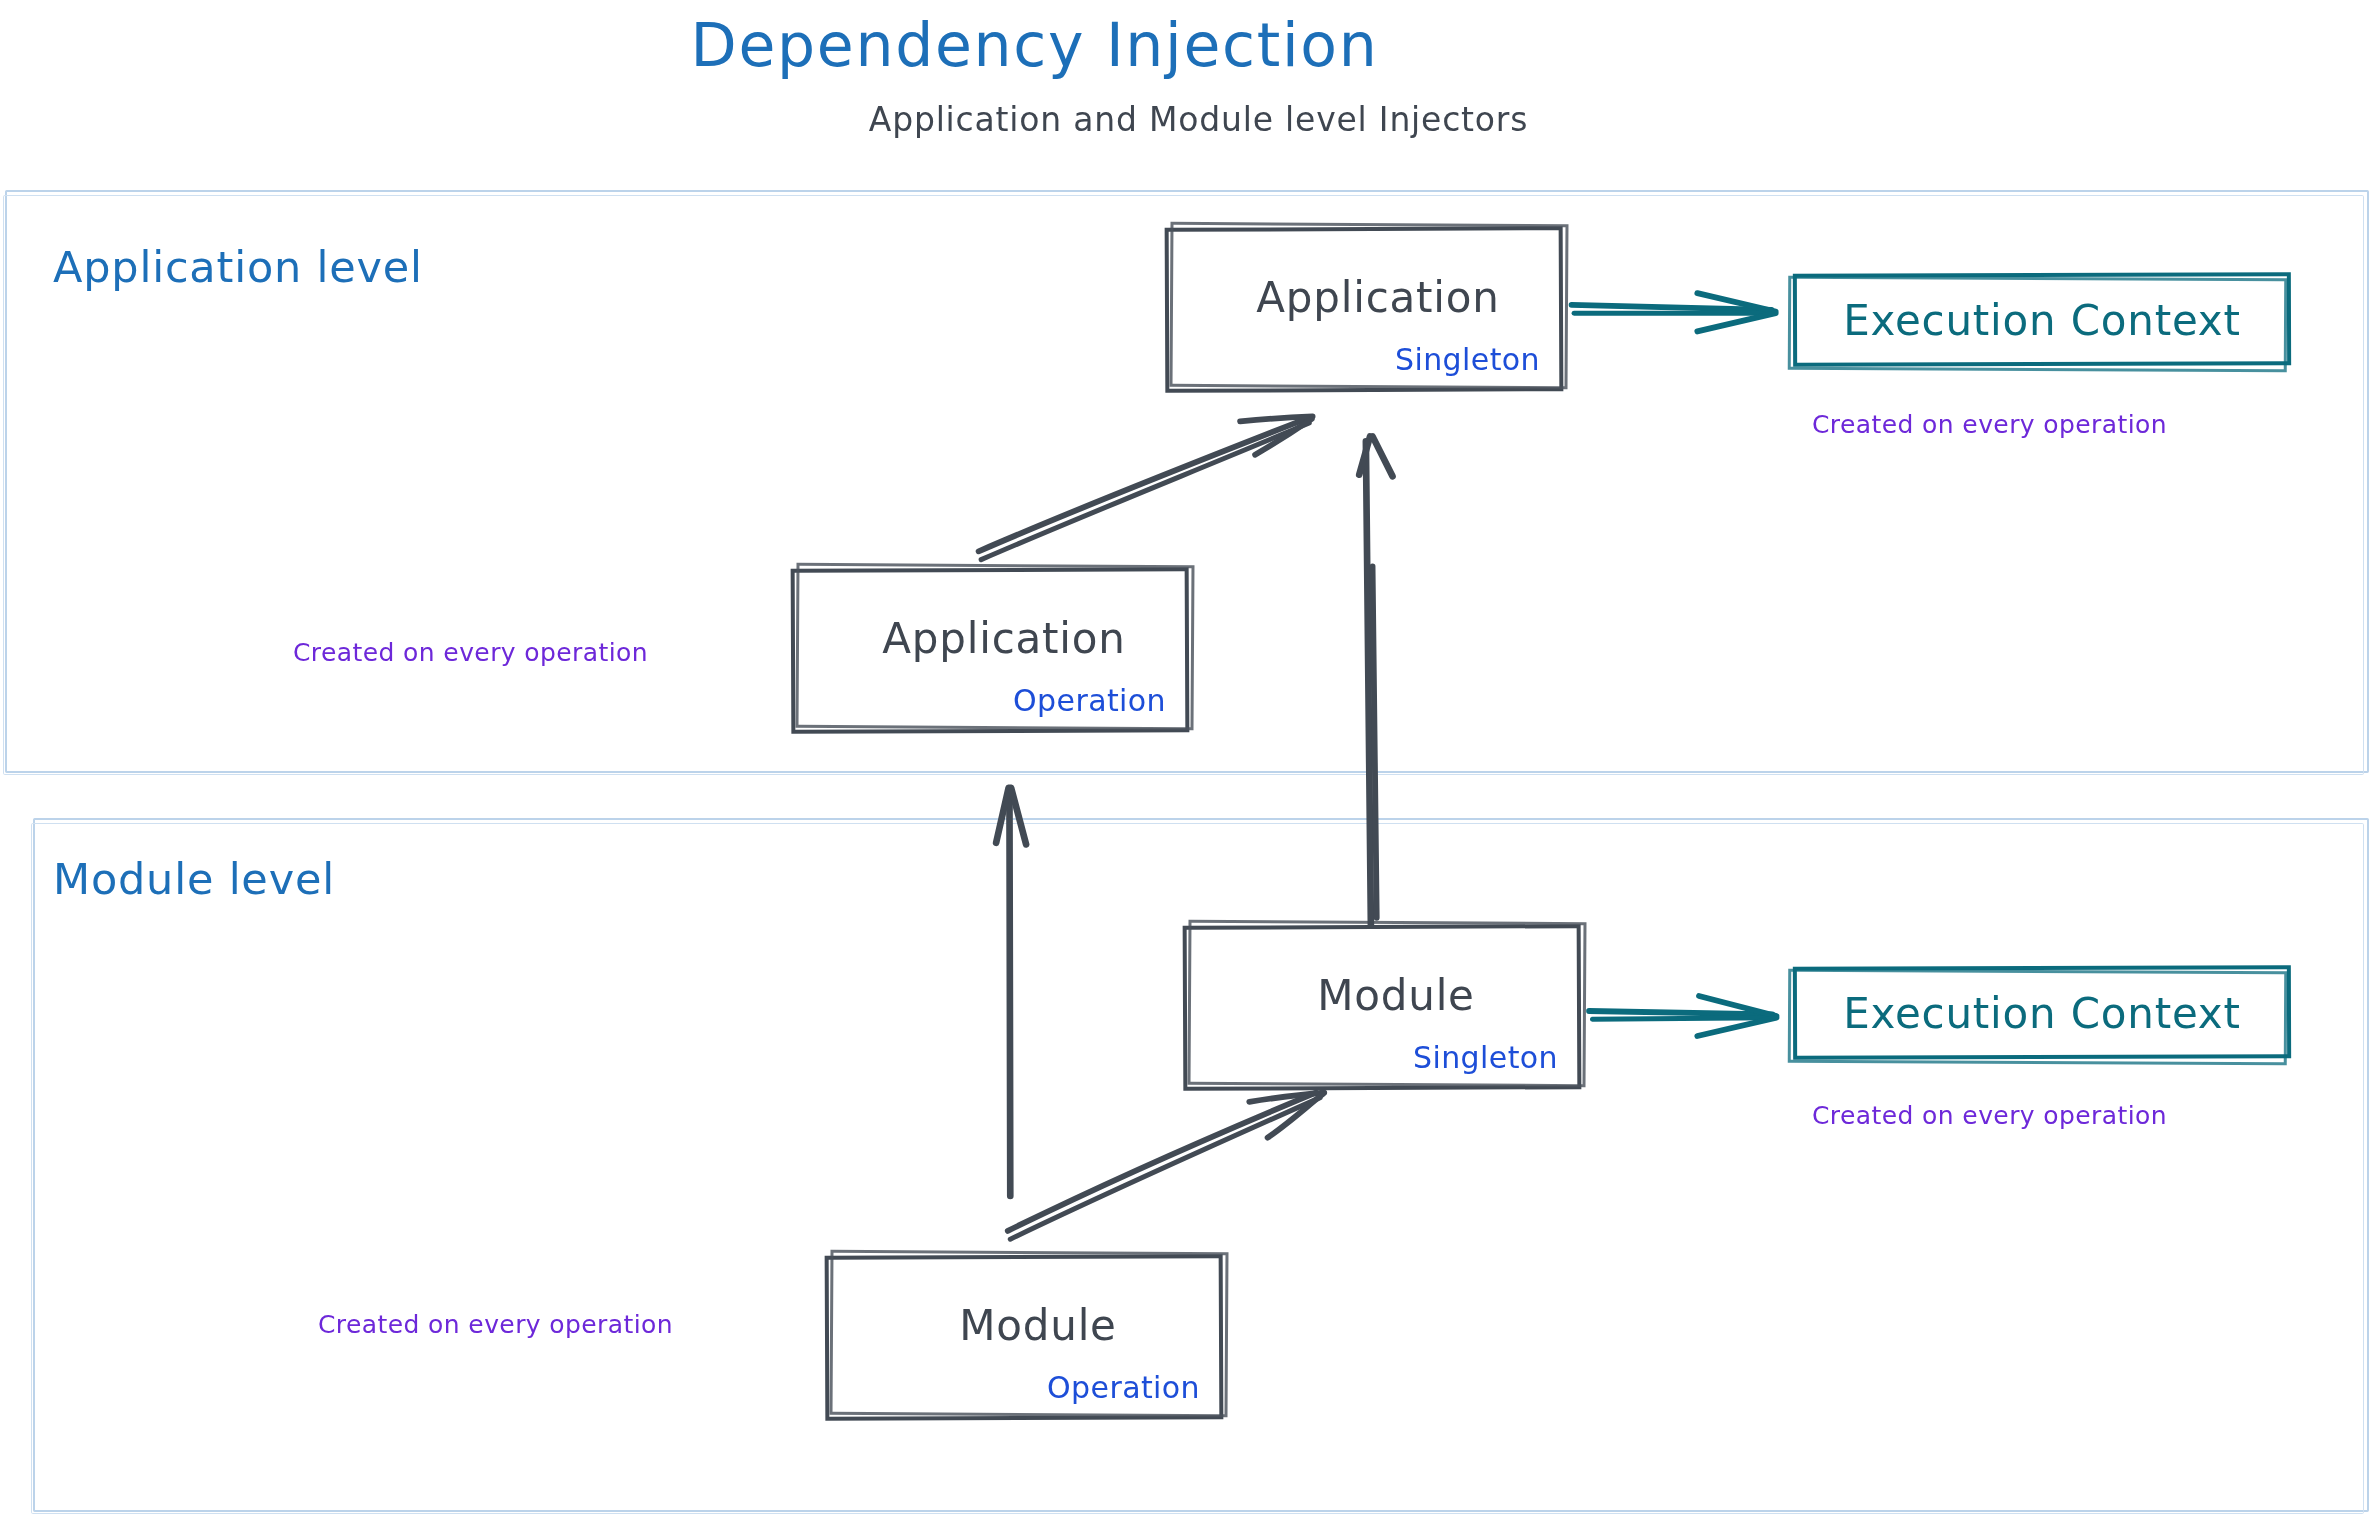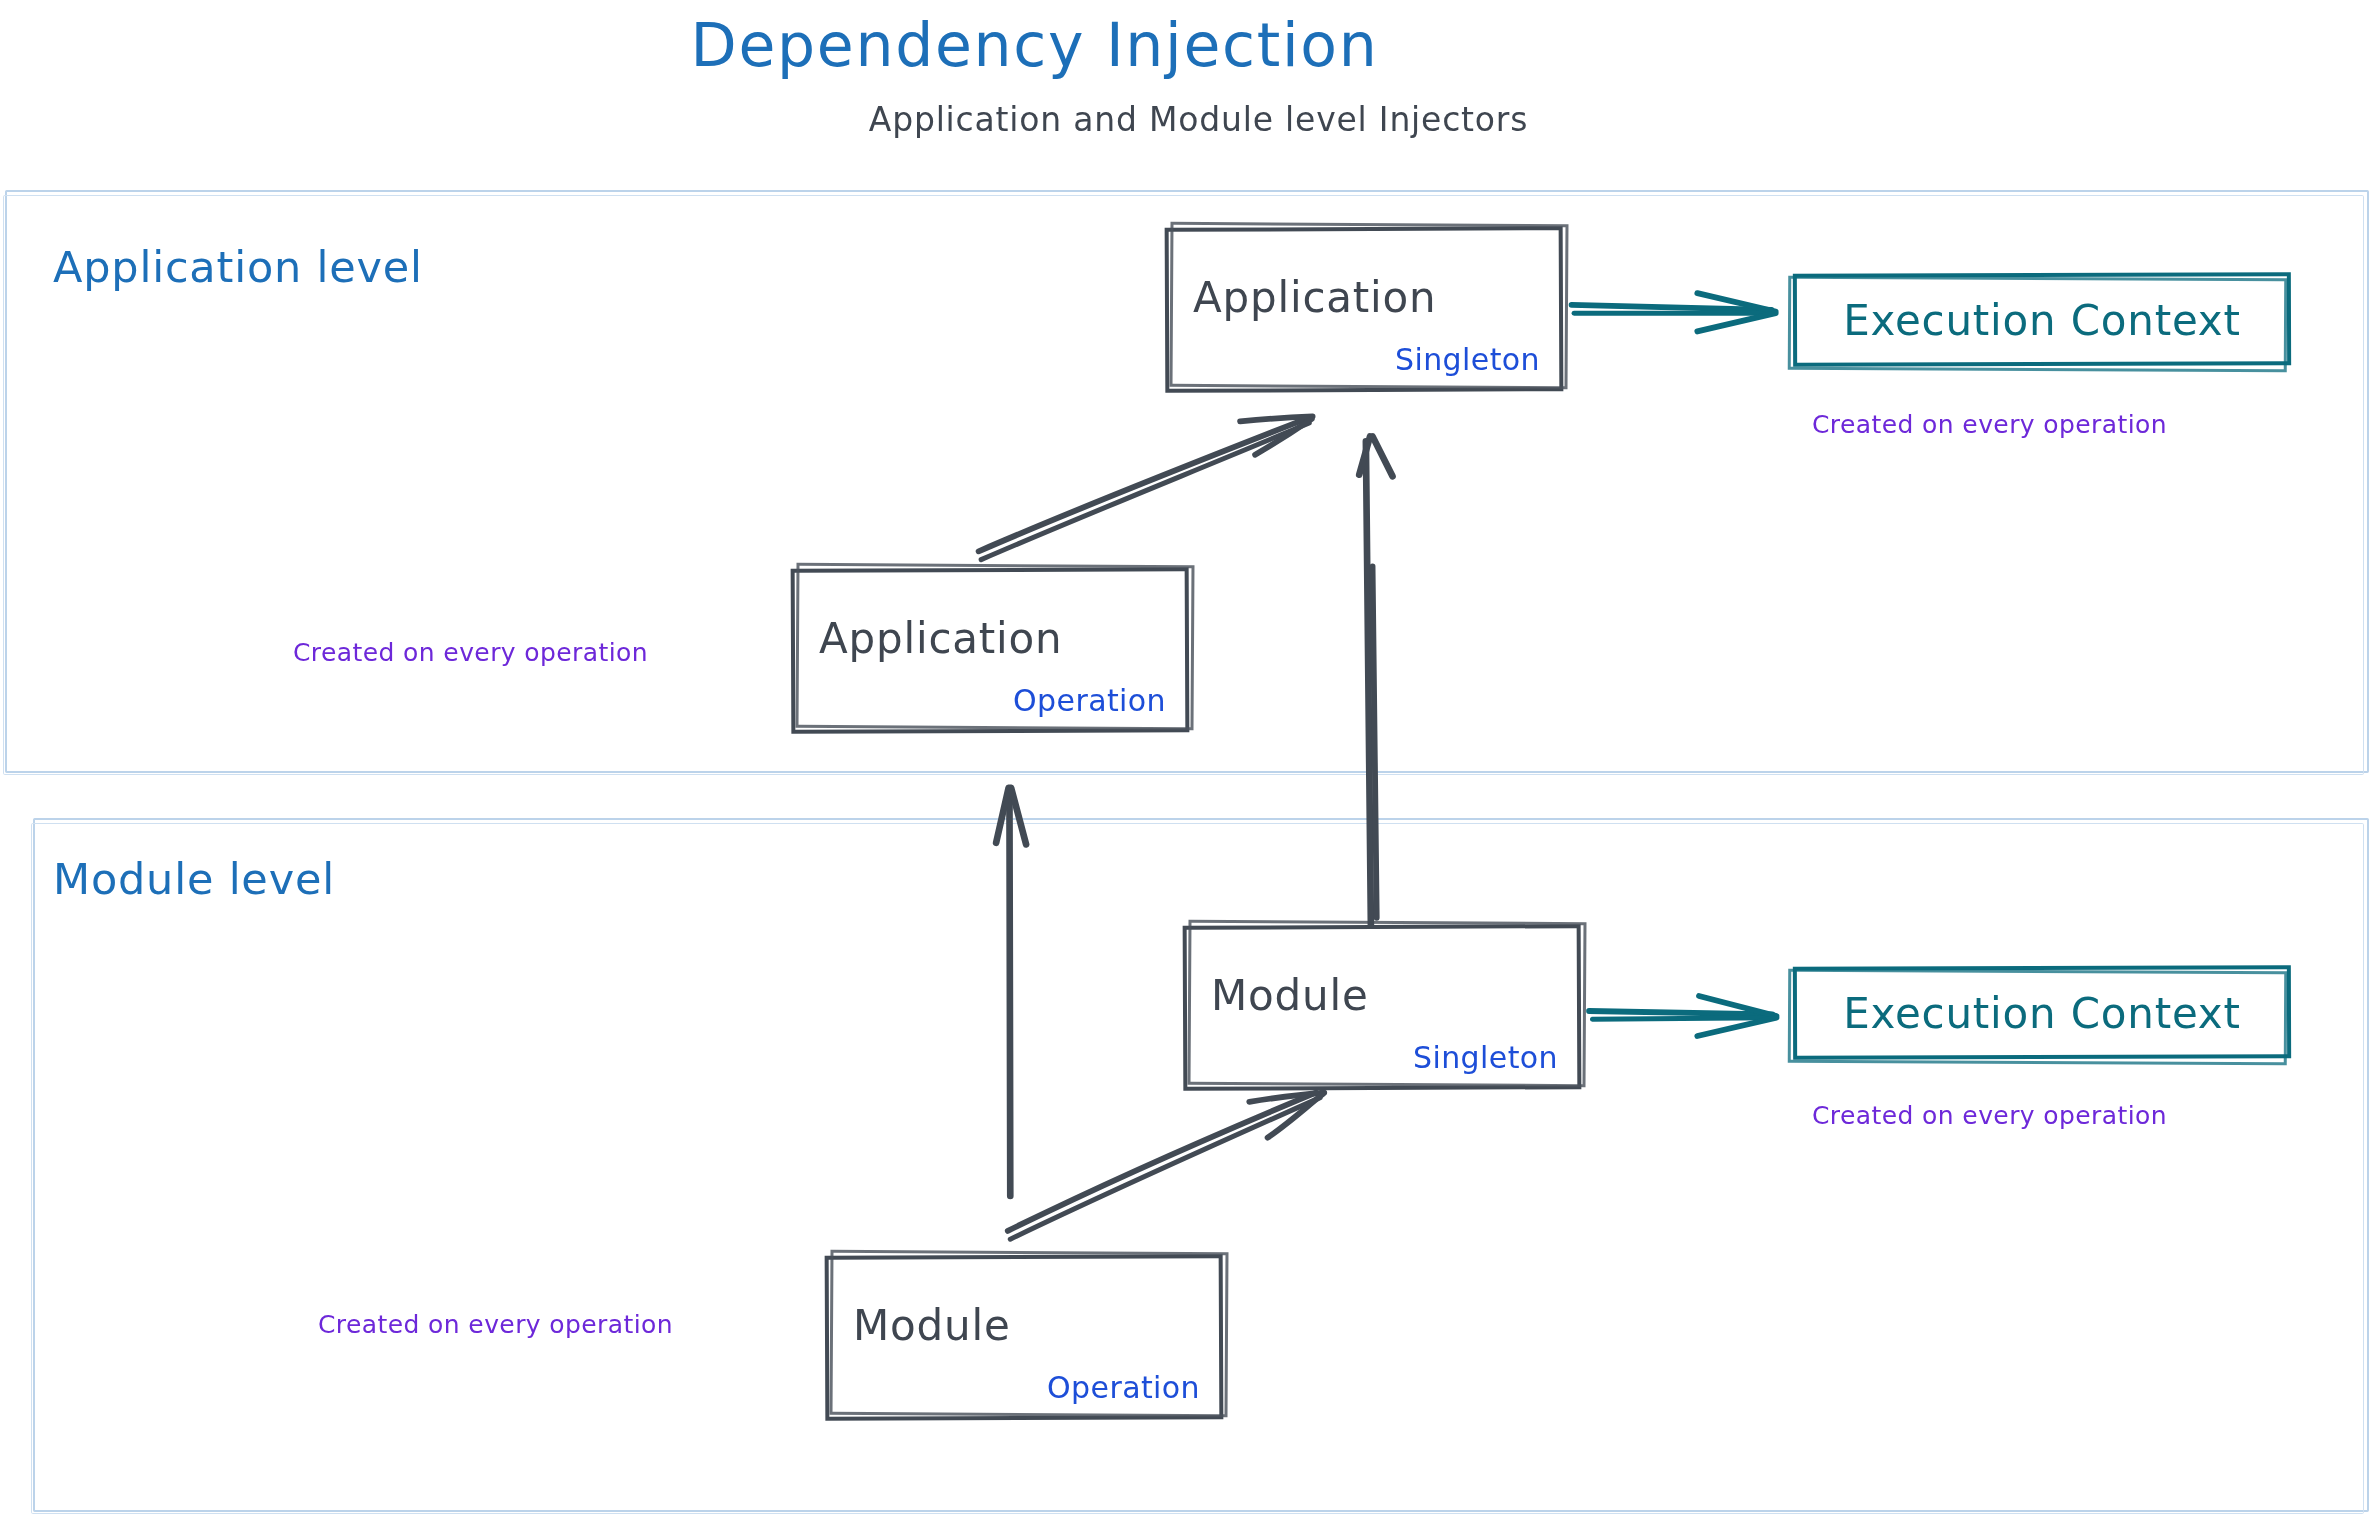--- a/index.html
+++ b/index.html
@@ -90,20 +90,21 @@
     position: absolute;
     left: 5px; top: -4.2px; right: -5px; bottom: 4.2px;
     border: 3.3px solid #4a525c;
     opacity: .82;
     transform: rotate(0.35deg);
   }
   .node .title-text {
     position: absolute;
     left: 0; right: 0;
     top: 28%;
+    text-align: center;
     font-size: 42px;
     color: #3f4650;
     letter-spacing: 0.8px;
     white-space: nowrap;
     padding-left: 28px;
   }
   .node .scope-text {
     position: absolute;
     right: 23px;
     bottom: 15px;

